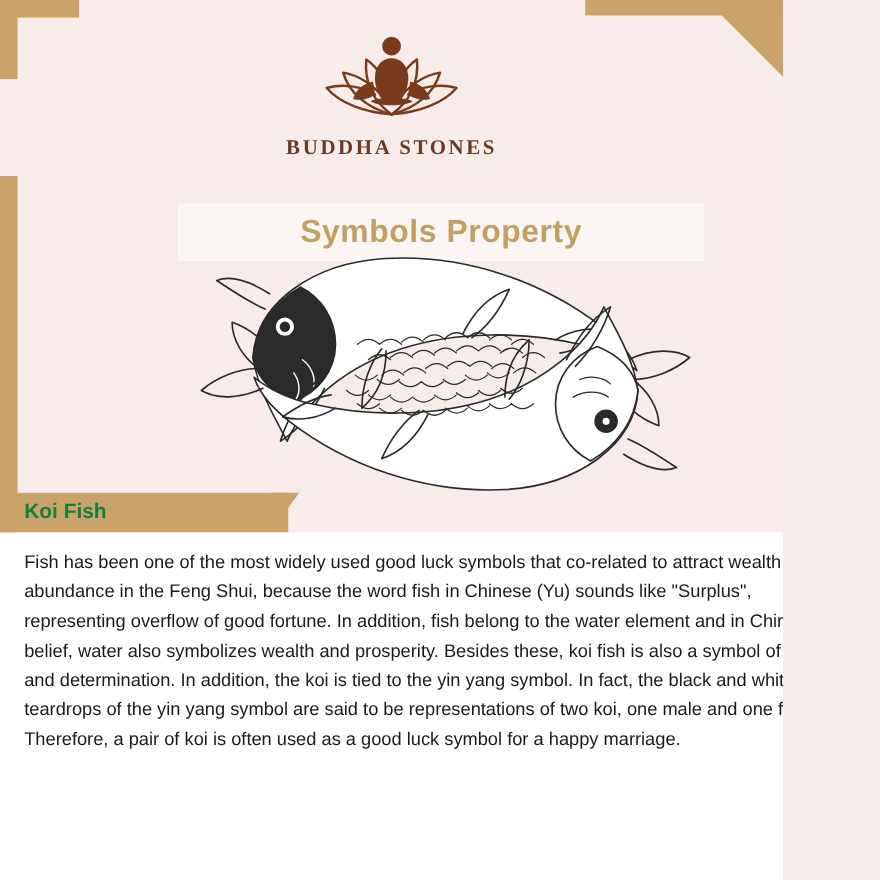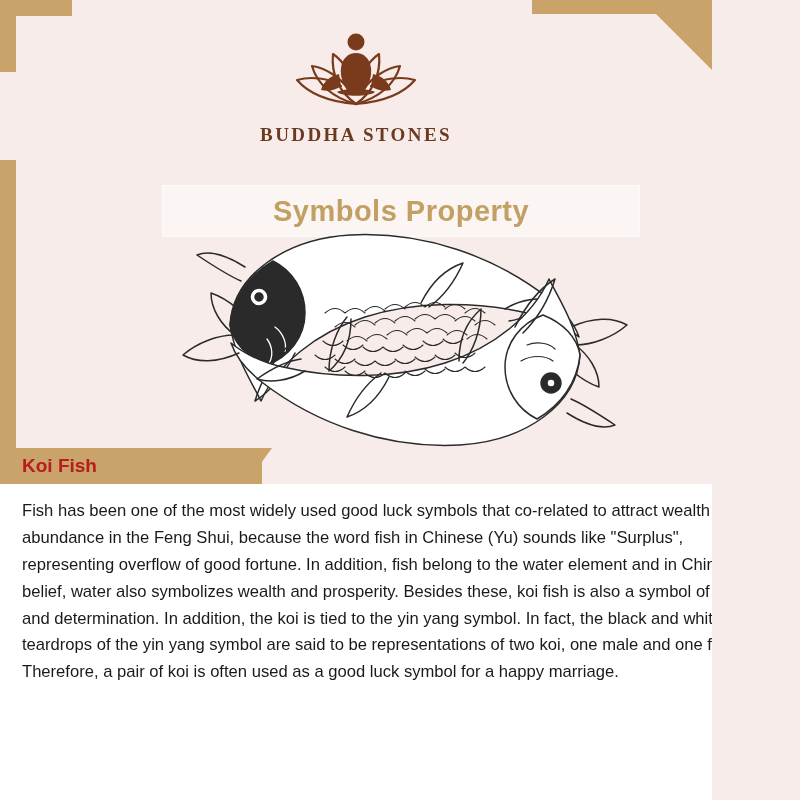--- a/index.html
+++ b/index.html
@@ -126,21 +126,21 @@
   }
   .label-tab-text {
     position: absolute;
     left: 22px;
     top: 448px;
     height: 36px;
     display: flex;
     align-items: center;
     font-size: 19px;
     font-weight: bold;
-    color: #b91c1c;
+    color: #15803d;
   }
 
   
   .content-panel {
     position: absolute;
     left: 0;
     top: 484px;
     width: 800px;
     height: 316px;
     background: #ffffff;

